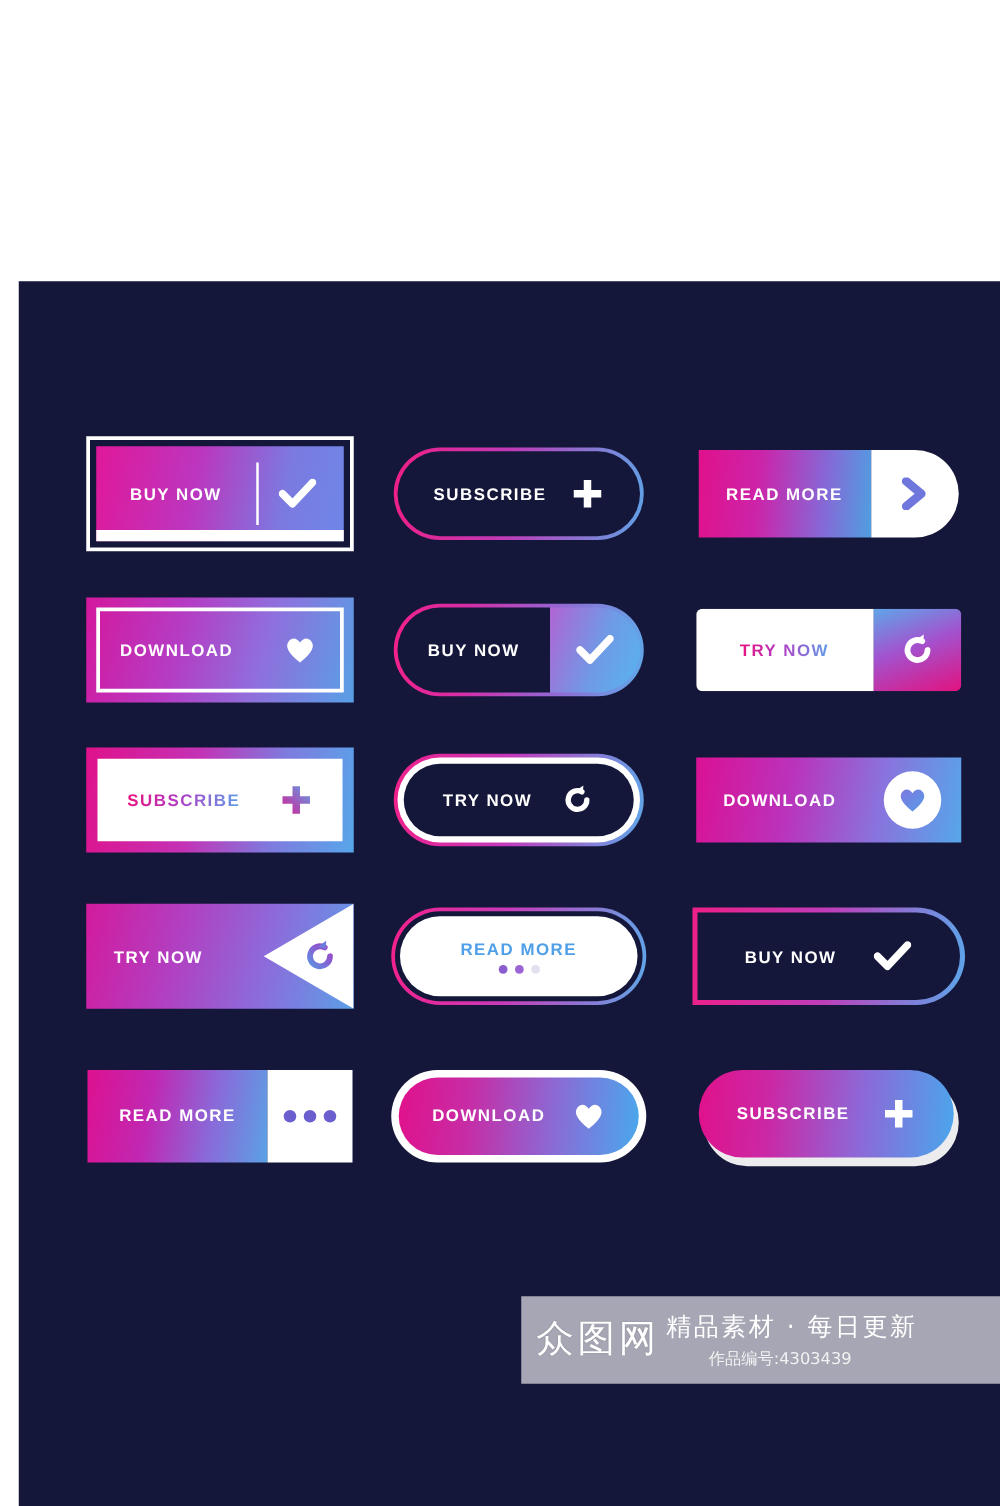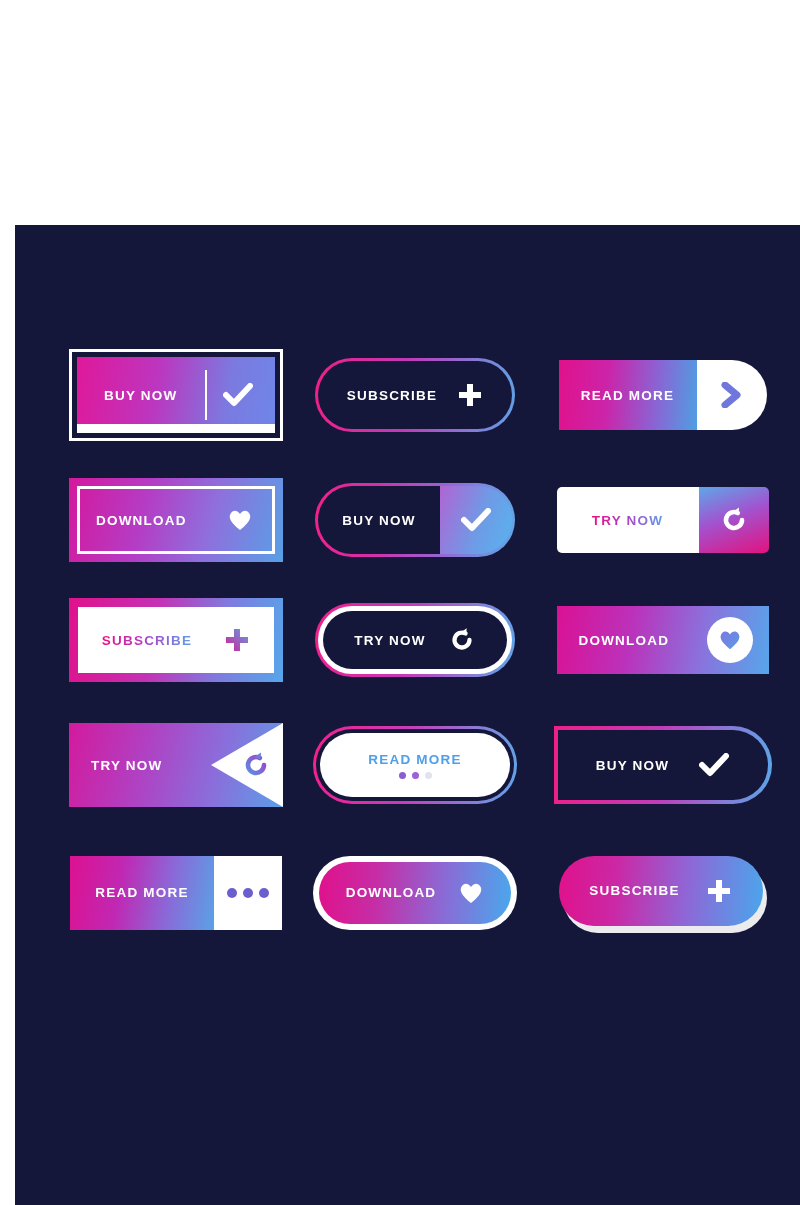--- a/index.html
+++ b/index.html
@@ -748,14 +748,25 @@
                   <path d="M10 2 h6 v8 h8 v6 h-8 v8 h-6 v-8 h-8 v-6 h8 z" fill="#fff"></path>
                 </svg>
             </span>
           </div>
         </div>
       </div>
 
     </div>
   </div>
 
+  <div class="watermark">
+    <div class="wm-logo">
+      <span>众</span>
+      <span>图</span>
+      <span>网</span>
+    </div>
+    <div class="wm-right">
+      <span class="wm-title">精品素材 · 每日更新</span>
+      <span class="wm-sub">作品编号:4303439</span>
+    </div>
+  </div>
 
 </div>
 
 </body></html>

